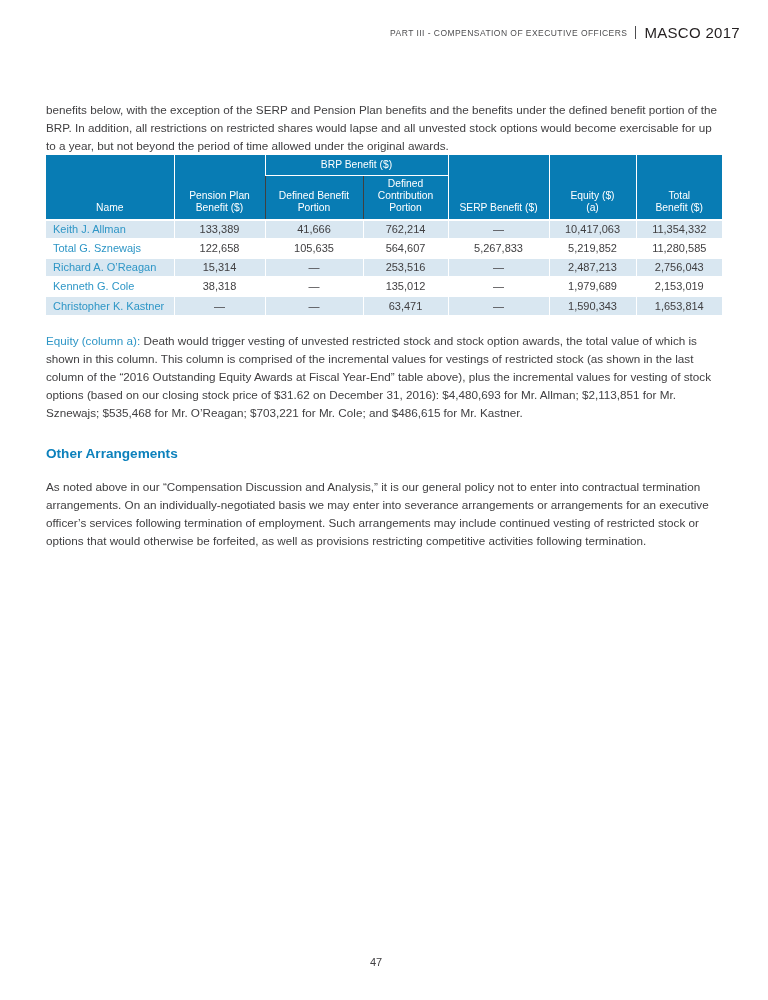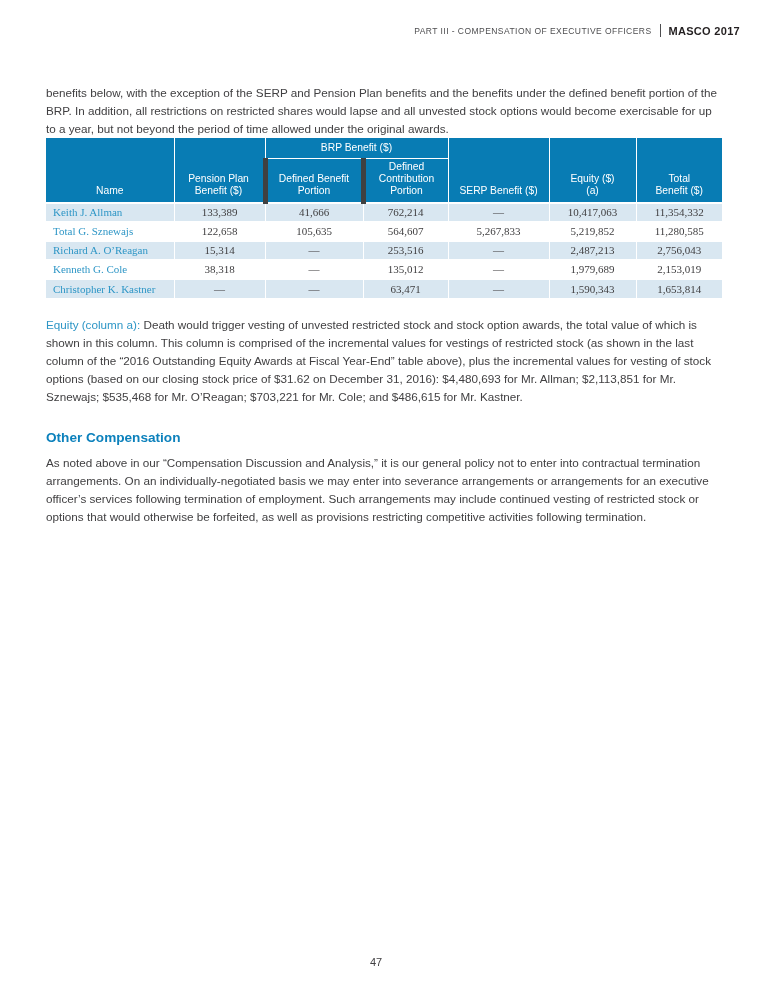--- a/index.html
+++ b/index.html
@@ -16,57 +16,56 @@
     position:absolute; top:24px; right:28px;
     display:flex; align-items:center; gap:8px;
   }
   .doc-header .part-title {
     font-size:8.5px; letter-spacing:0.45px; color:#4d4d4f;
   }
   .doc-header .divider {
     width:1px; height:13px; background:#4d4d4f;
   }
   .doc-header .brand {
-    font-size:11px; font-weight:bold; letter-spacing:0.3px; color:#231f20;
+    font-size:15px; font-weight:normal; letter-spacing:0.3px; color:#231f20;
   }
 
   .content {
     position:absolute; left:46px; top:84px; width:676px;
   }
   p.body-text {
-    font-size:11.7px; line-height:18px; color:#414042;
+    font-size:11.7px; line-height:18px; color:#414042;margin-top:17px;
   }
   h2.section-title {
     color:#0c81bc; font-weight:bold;
   }
   .h-payment { font-size:12.6px; margin-top:26px; margin-bottom:9px; }
   .h-other   { font-size:13.6px; margin-top:24px; margin-bottom:9px; }
 
   
   table.benefits {
     width:676px; border-collapse:collapse; table-layout:fixed;
   }
   table.benefits thead th {
     background:#087cb4; color:#ffffff; font-weight:normal;
     font-size:10.3px; line-height:12px;
     text-align:center; vertical-align:bottom;
     padding:2px 3px 5px 3px;
     white-space:pre-line;
   }
   table.benefits thead th + th { border-left:1px solid #ffffff; }
-  table.benefits thead tr.sub-row th { border-left:5px solid #404040; }
+  table.benefits thead tr.sub-row th { border-left:1px solid #404040; }
   table.benefits thead th.group-head {
     vertical-align:middle; border-bottom:1px solid #ffffff;
     padding:2px 3px; height:20px;
   }
   table.benefits tbody td {
     font-size:11px; color:#414042; text-align:center;
     height:19px; padding:2px 4px;
     border-top:2px solid #ffffff;
-    font-family:Liberation Serif, serif;
   }
   table.benefits tbody td + td { border-left:1px solid #ffffff;text-align:center; }
   table.benefits tbody tr.stripe td { background:#d9e7f1; }
   table.benefits tbody td.name-cell {
     text-align:left; padding-left:7px; color:#2e96c6;
   }
 
   .note { margin-top:18px; }
   .note .note-label { color:#2e96c6; }
 
@@ -165,21 +164,21 @@
           <td>63,471</td>
           <td>—</td>
           <td>1,590,343</td>
           <td>1,653,814</td>
         </tr>
       </tbody>
     </table>
 
     <p class="body-text note"><span class="note-label">Equity (column a):</span><span> Death would trigger vesting of unvested restricted stock and stock option awards, the total value of which is shown in this column. This column is comprised of the incremental values for vestings of restricted stock (as shown in the last column of the “2016 Outstanding Equity Awards at Fiscal Year-End” table above), plus the incremental values for vesting of stock options (based on our closing stock price of $31.62 on December 31, 2016): $4,480,693 for Mr. Allman; $2,113,851 for Mr. Sznewajs; $535,468 for Mr. O’Reagan; $703,221 for Mr. Cole; and $486,615 for Mr. Kastner.</span></p>
 
-    <h2 class="section-title h-other">Other Compensation</h2>
+    <h2 class="section-title h-other">Other Arrangements</h2>
 
     <p class="body-text">As noted above in our “Compensation Discussion and Analysis,” it is our general policy not to enter into contractual termination arrangements. On an individually-negotiated basis we may enter into severance arrangements or arrangements for an executive officer’s services following termination of employment. Such arrangements may include continued vesting of restricted stock or options that would otherwise be forfeited, as well as provisions restricting competitive activities following termination.</p>
 
   </div>
 
   <div class="page-number">47</div>
 
 </div>
 
 </body></html>

